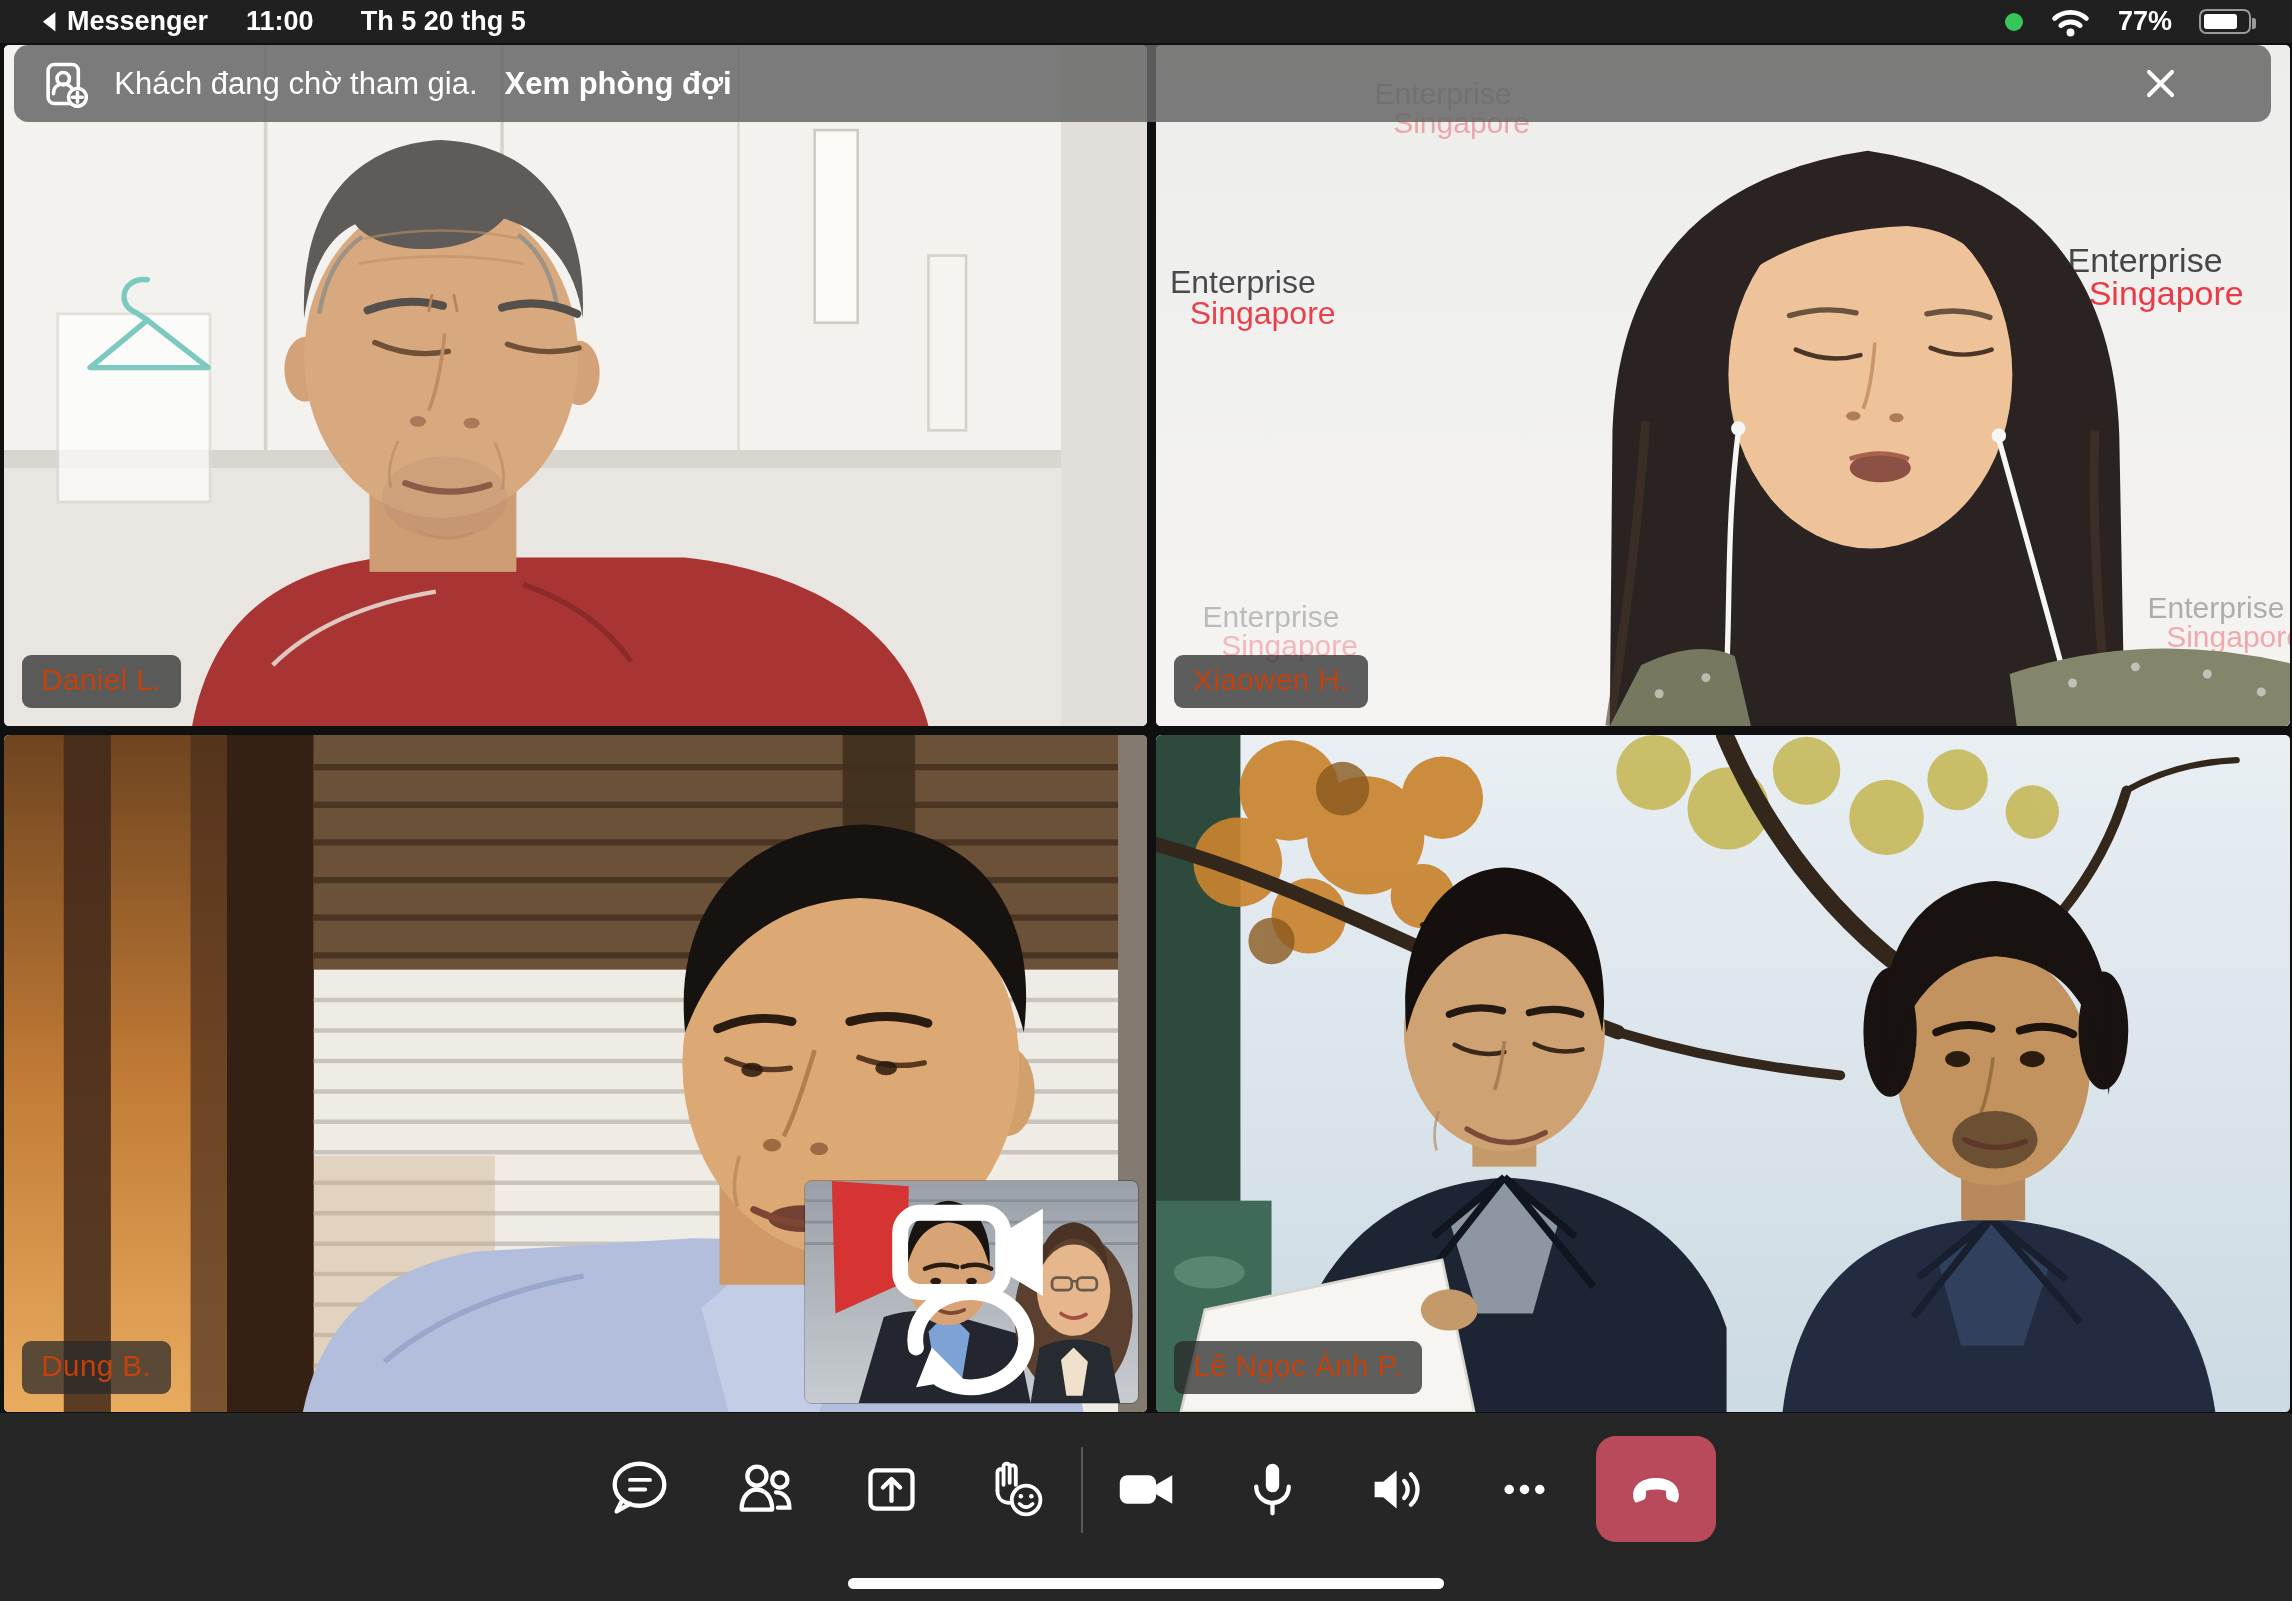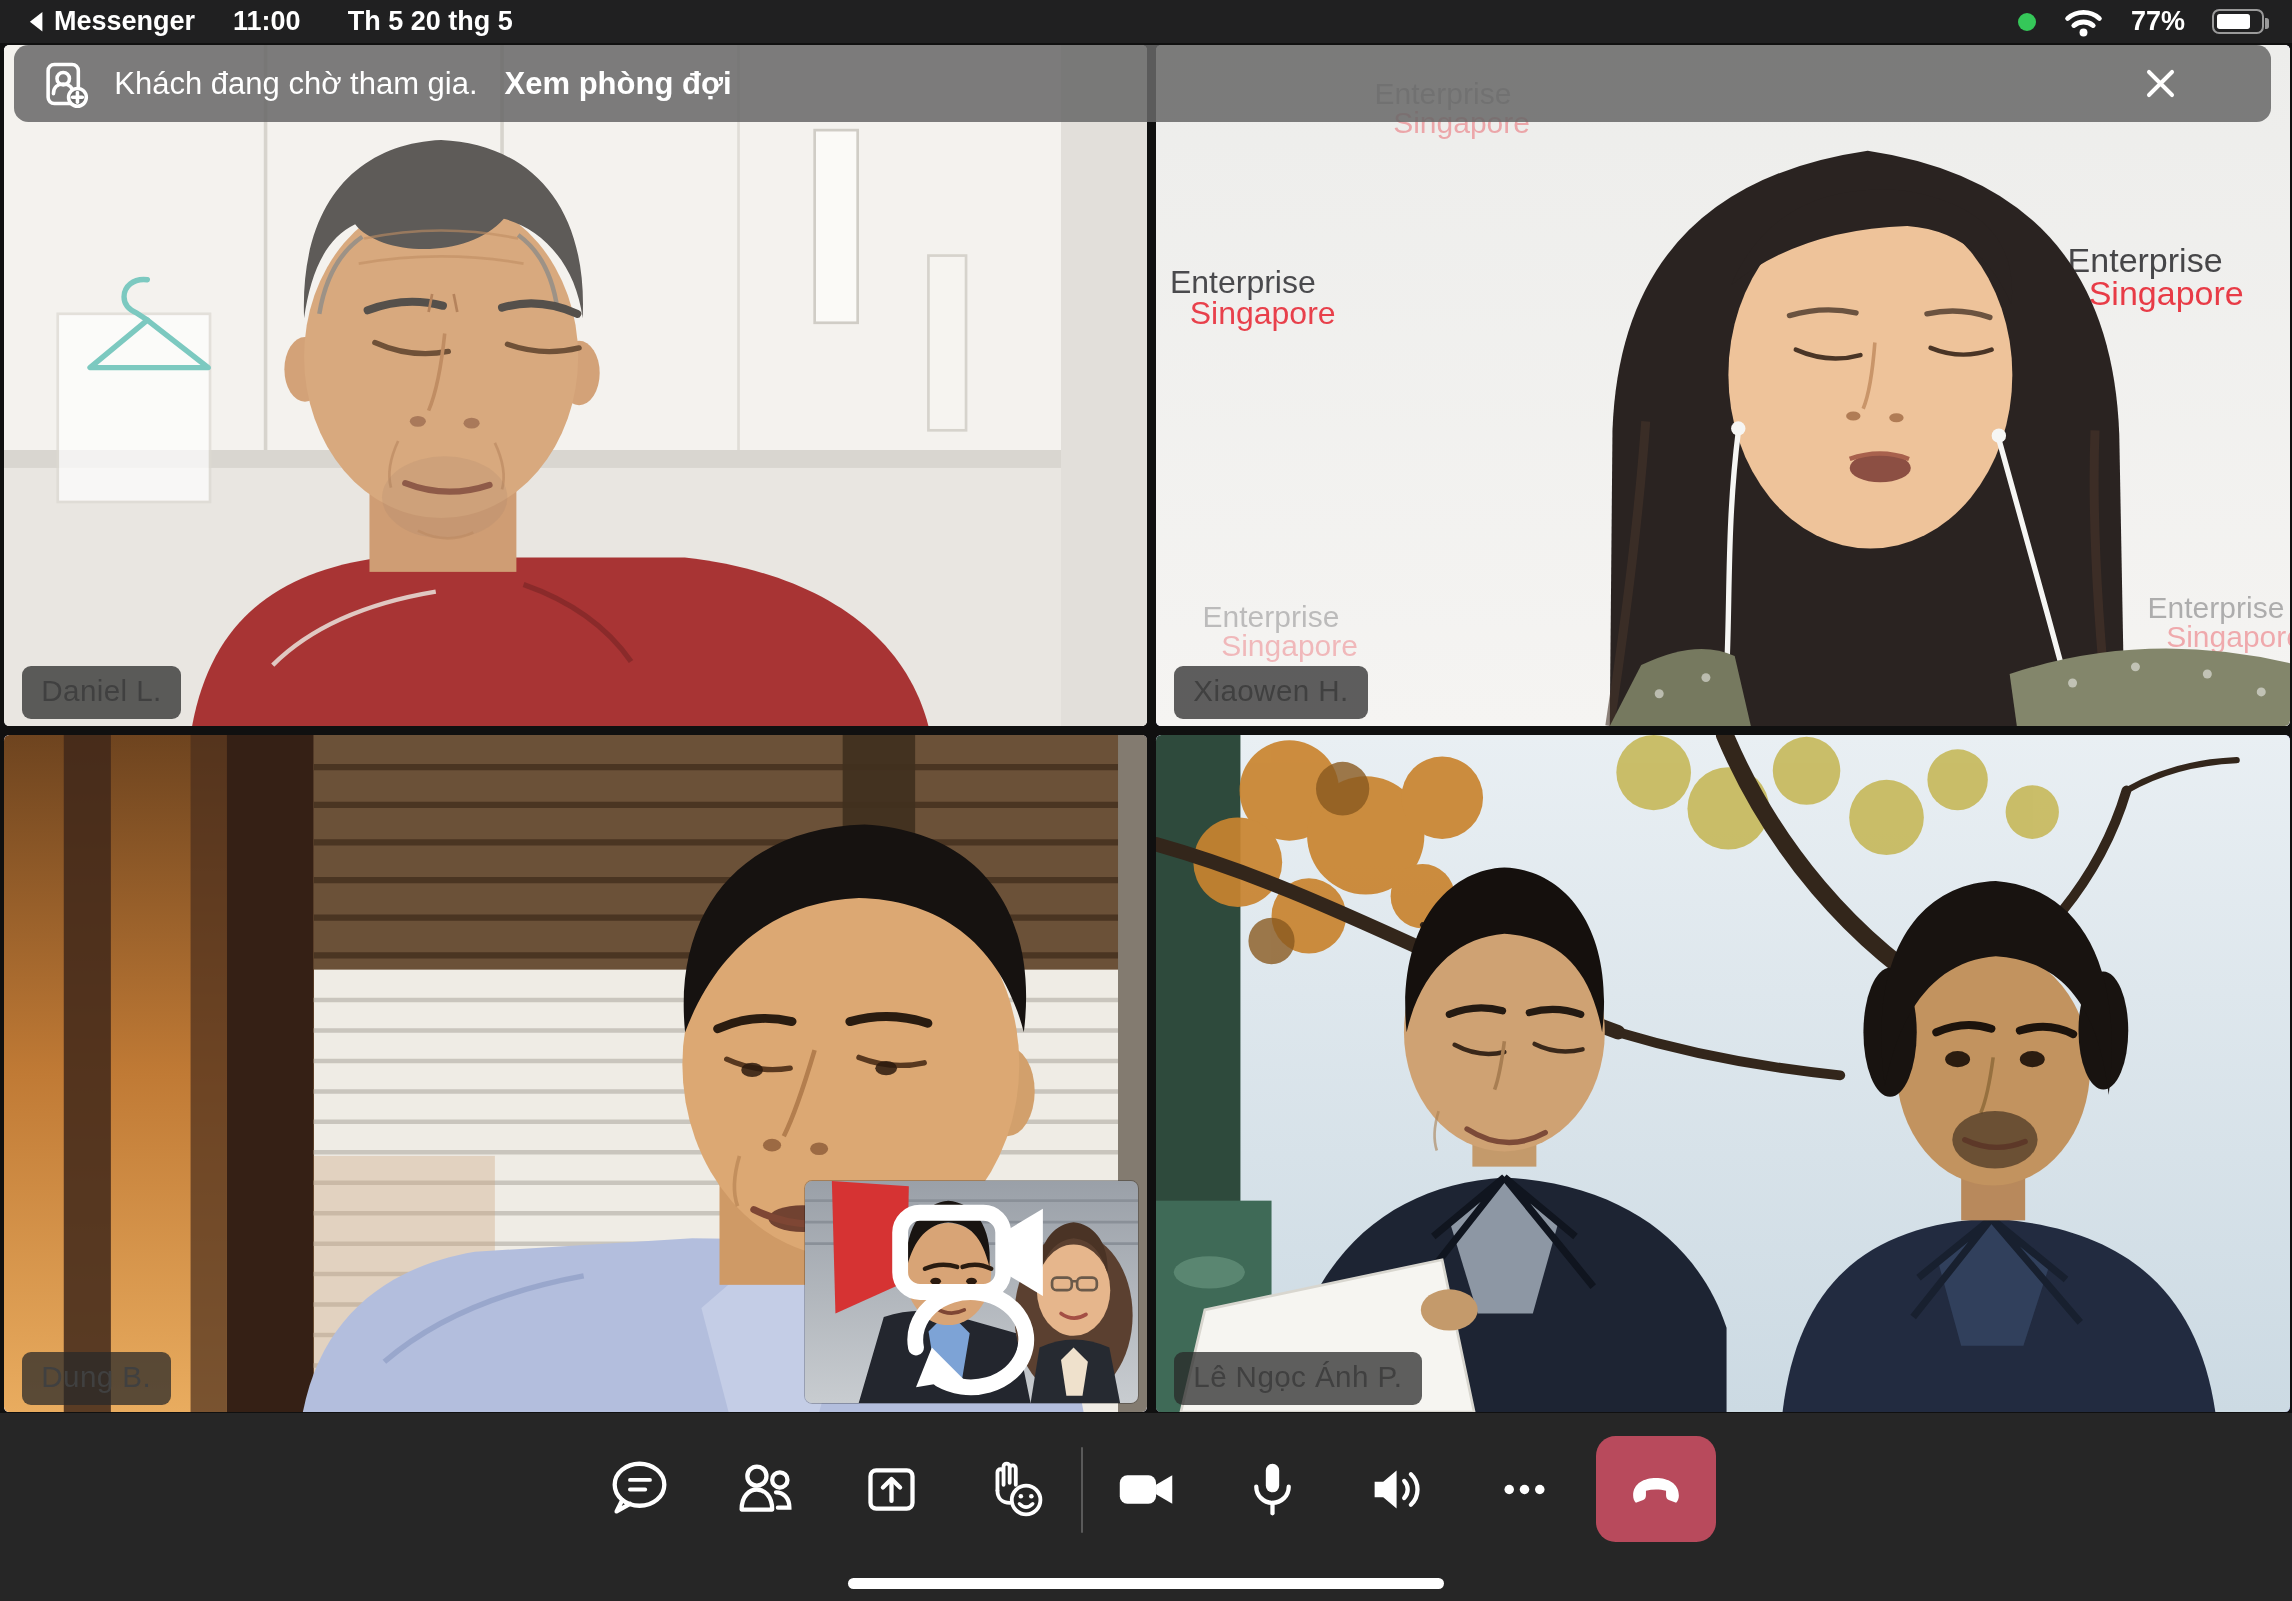--- a/index.html
+++ b/index.html
@@ -2,37 +2,37 @@
 <html style="font-size:14.3px"><head>
 <meta charset="utf-8">
 <style>
   html,body{margin:0;padding:0;background:#000;}
   *{box-sizing:border-box;}
   .screen{position:relative;width:2293px;height:1601px;background:#141414;overflow:hidden;
           font-family:"Liberation Sans",sans-serif;-webkit-font-smoothing:antialiased;}
 
   
   .status-bar{position:absolute;top:0;left:0;width:2293px;height:43px;background:#202021;
-    display:flex;align-items:center;padding:0 29px;color:#fff;font-size:27px;font-weight:700;z-index:40;}
+    display:flex;align-items:center;padding:0 42px;color:#fff;font-size:27px;font-weight:700;z-index:40;}
   .sb-left{display:flex;align-items:center;gap:10.7px;}
   .sb-time{margin-left:38px;}
   .sb-date{margin-left:47px;}
   .sb-right{margin-left:auto;display:flex;align-items:center;gap:27px;}
   .rec-dot{width:18px;height:18px;border-radius:50%;background:#35c759;}
   .battery{position:relative;width:52px;height:25px;border:2.7px solid rgba(255,255,255,.55);border-radius:7.2px;padding:2.7px;}
   .battery-fill{height:100%;background:#fff;border-radius:2.7px;}
   .battery-nub{position:absolute;right:-7.2px;top:7.2px;width:4.5px;height:10.7px;background:rgba(255,255,255,.55);border-radius:0 2.7px 2.7px 0;}
 
   
   .grid{position:absolute;top:43px;left:0;width:2293px;height:1370px;background:#101010;
     display:grid;grid-template-columns:1143px 1134px;grid-template-rows:681px 677px;gap:9px 9px;padding:1.8px 3.6px;}
   .tile{position:relative;overflow:hidden;background:#ddd;border-radius:5.4px;}
   .tile.active{box-shadow:inset 0 0 0 8px #6b70c1;}
   .tile svg.scene{position:absolute;inset:0;width:100%;height:100%;display:block;}
-  .name-label{position:absolute;left:18px;bottom:7px;background:rgba(40,40,40,.74);color:#404040;
+  .name-label{position:absolute;left:18px;bottom:18px;background:rgba(40,40,40,.74);color:#c2410c;
     font-size:29.6px;padding:8px 19.7px 10.7px;border-radius:9px;z-index:5;letter-spacing:0.4px;}
 
   
   .es-logo{position:absolute;font-weight:normal;line-height:.98;z-index:1;white-space:nowrap;}
   .es-logo .l1{display:block;color:#3d3d40;}
   .es-logo .l2{display:block;color:#e8323e;margin-left:.62em;}
   .logo-a{left:219px;top:34px;font-size:30px;opacity:.38;}
   .logo-b{left:14.3px;top:222px;font-size:32px;opacity:.92;}
   .logo-c{left:912px;top:199px;font-size:34px;opacity:.95;}
   .logo-d{left:47px;top:557px;font-size:30px;opacity:.30;}

